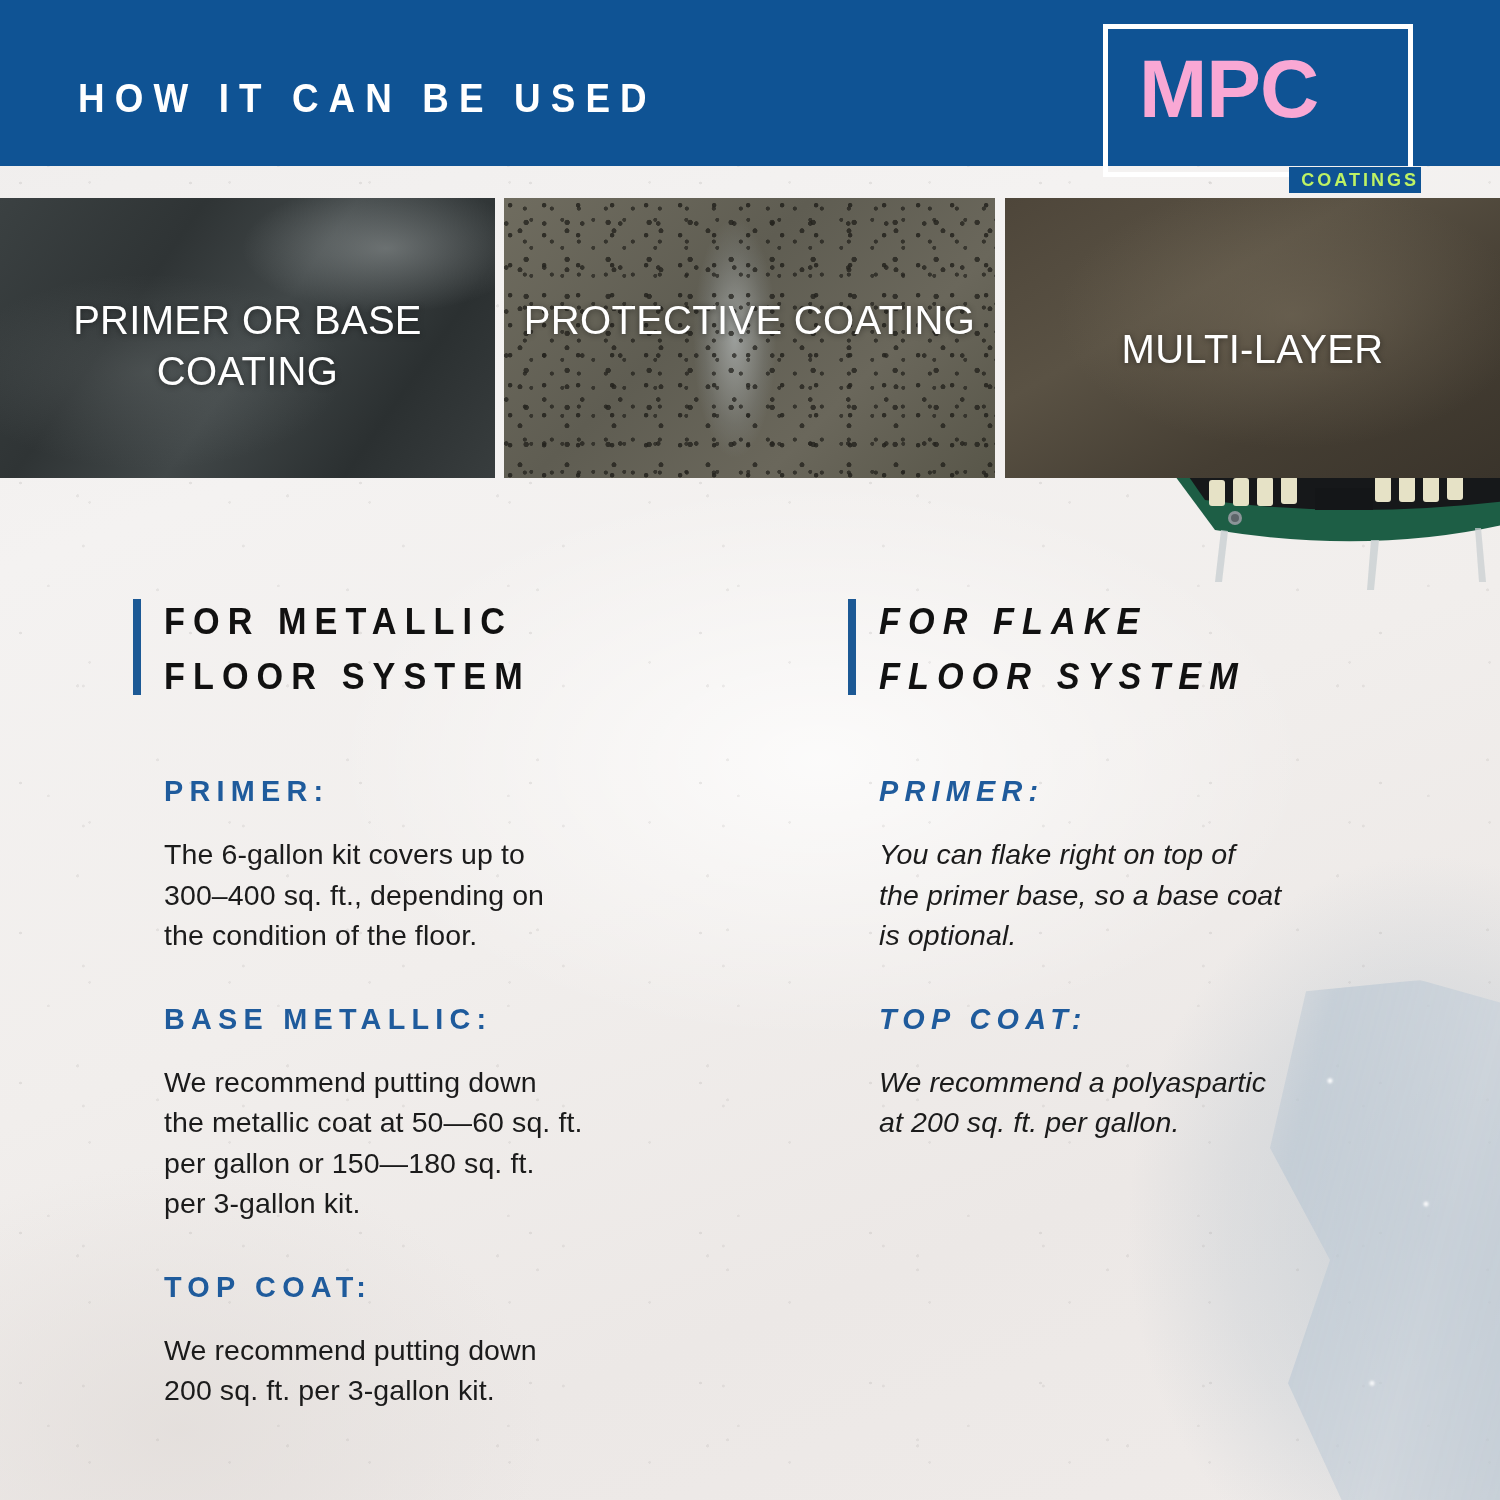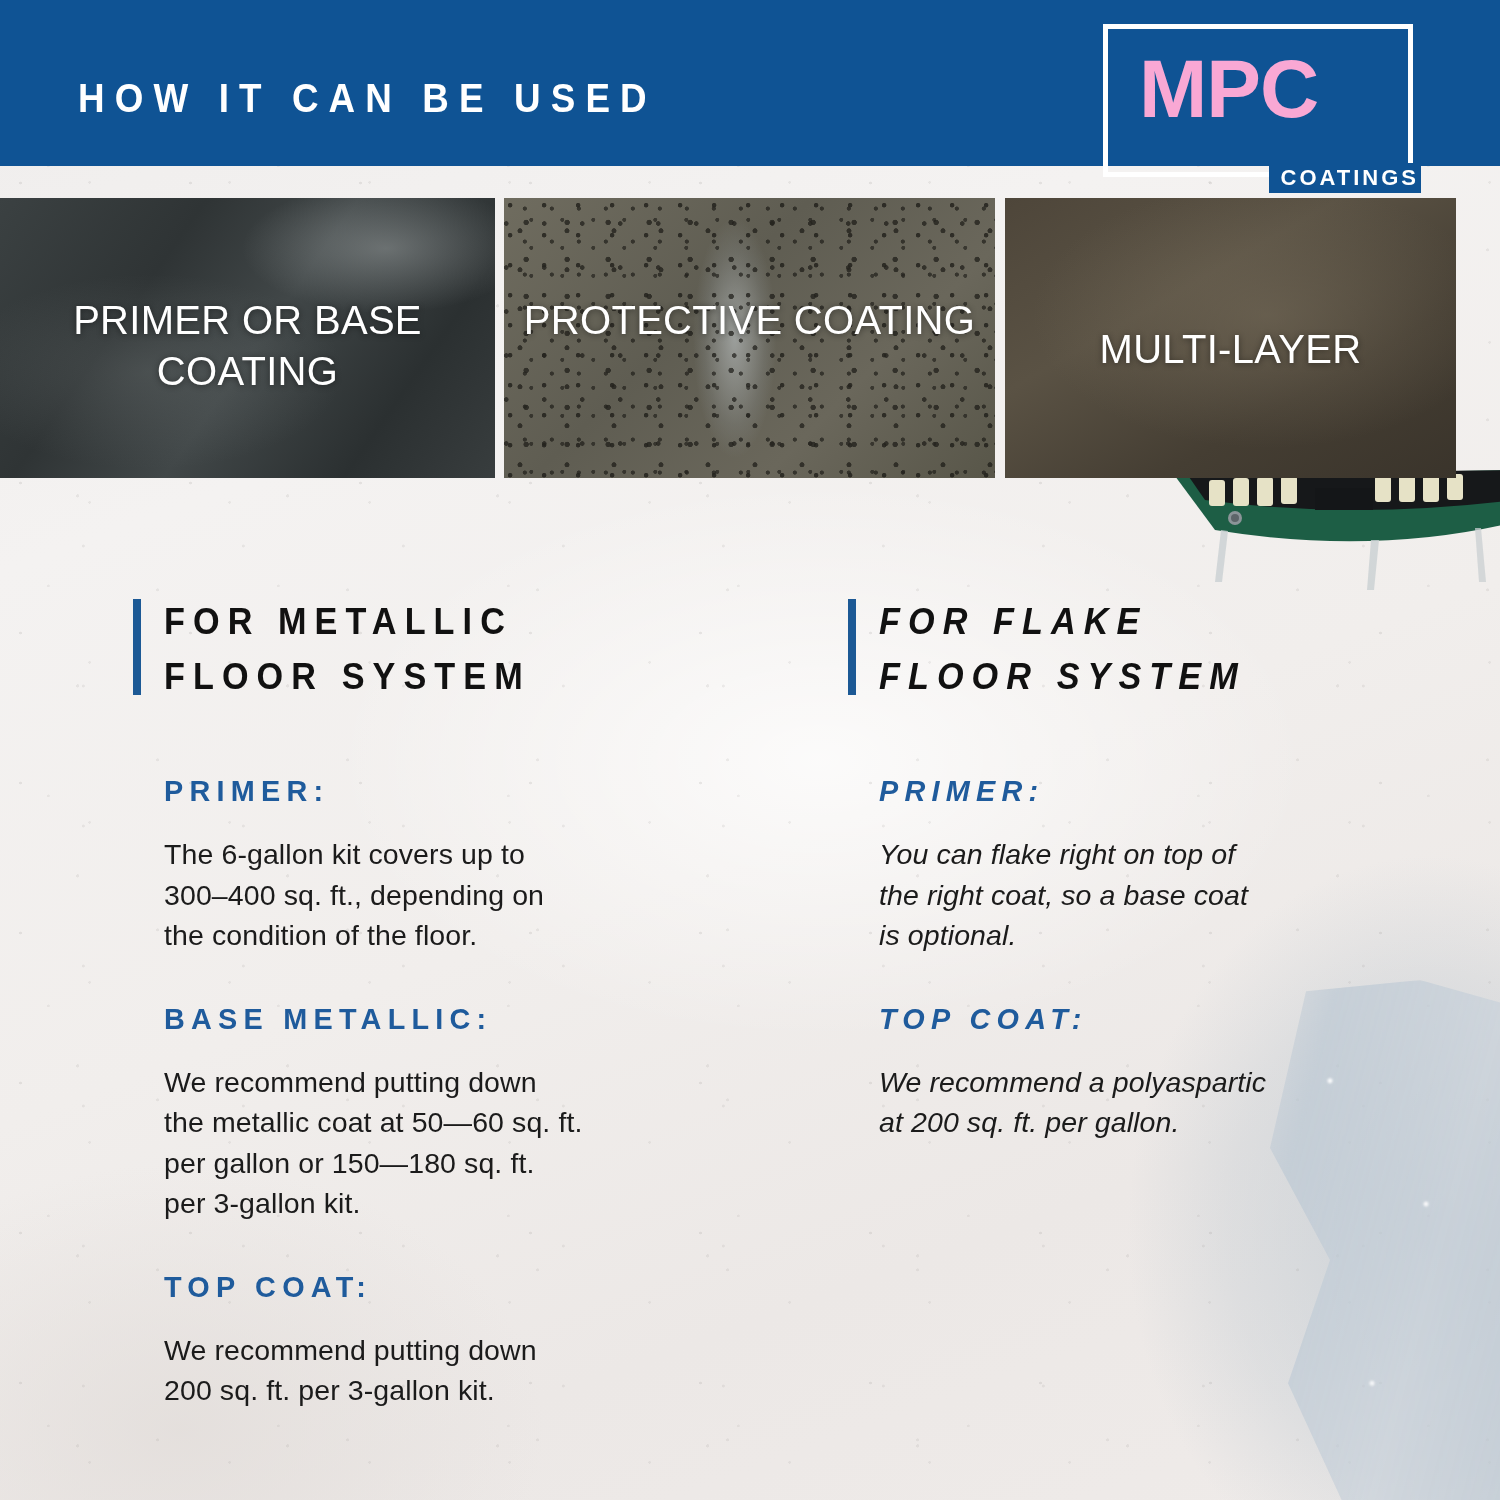--- a/index.html
+++ b/index.html
@@ -111,40 +111,40 @@
     font-size: 82px;
     font-weight: 700;
     letter-spacing: -1px;
     line-height: 1;
     font-family: "Liberation Sans", sans-serif;
   }
   #logo-coatings {
     position: absolute;
     right: -8px;
     bottom: -16px;
-    color: #ffffff;
+    color: #bef264;
     background: #0f5394;
     padding: 4px 2px 4px 12px;
-    font-size: 22px;
+    font-size: 18px;
     font-weight: 700;
     letter-spacing: 3px;
     line-height: 1;
   }
 
   
   #strip { position: absolute; left: 0; top: 198px; width: 1500px; height: 280px; }
   .panel {
     position: absolute;
     top: 0;
     height: 280px;
     overflow: hidden;
   }
   .panel-1 { left: 0;     width: 495px; }
   .panel-2 { left: 504px; width: 491px; }
-  .panel-3 { left: 1005px; width: 451px; padding-left: 46px; }
+  .panel-3 { left: 1005px; width: 495px; padding-left: 46px; }
 
   .panel-img { position: absolute; inset: 0; }
   .panel-1 .panel-img {
     background:
       radial-gradient(ellipse 200px 90px at 78% 18%, rgba(200,205,205,.35) 0%, rgba(200,205,205,0) 72%),
       radial-gradient(ellipse 260px 130px at 30% 62%, rgba(120,126,126,.30) 0%, rgba(120,126,126,0) 75%),
       linear-gradient(125deg, #3b4142 0%, #2f3435 30%, #414748 52%, #2b3031 78%, #383d3e 100%);
   }
   .panel-2 .panel-img {
     background:
@@ -337,21 +337,21 @@
 
     <div class="section-head">
       <div class="accent"></div>
       <div class="title">FOR FLAKE
 FLOOR SYSTEM</div>
     </div>
 
     <div class="block">
       <div class="label">PRIMER:</div>
       <div class="body">You can flake right on top of
-the right coat, so a base coat
+the primer base, so a base coat
 is optional.</div>
     </div>
 
     <div class="block">
       <div class="label">TOP COAT:</div>
       <div class="body">We recommend a polyaspartic
 at 200 sq. ft. per gallon.</div>
     </div>
 
   </div>

